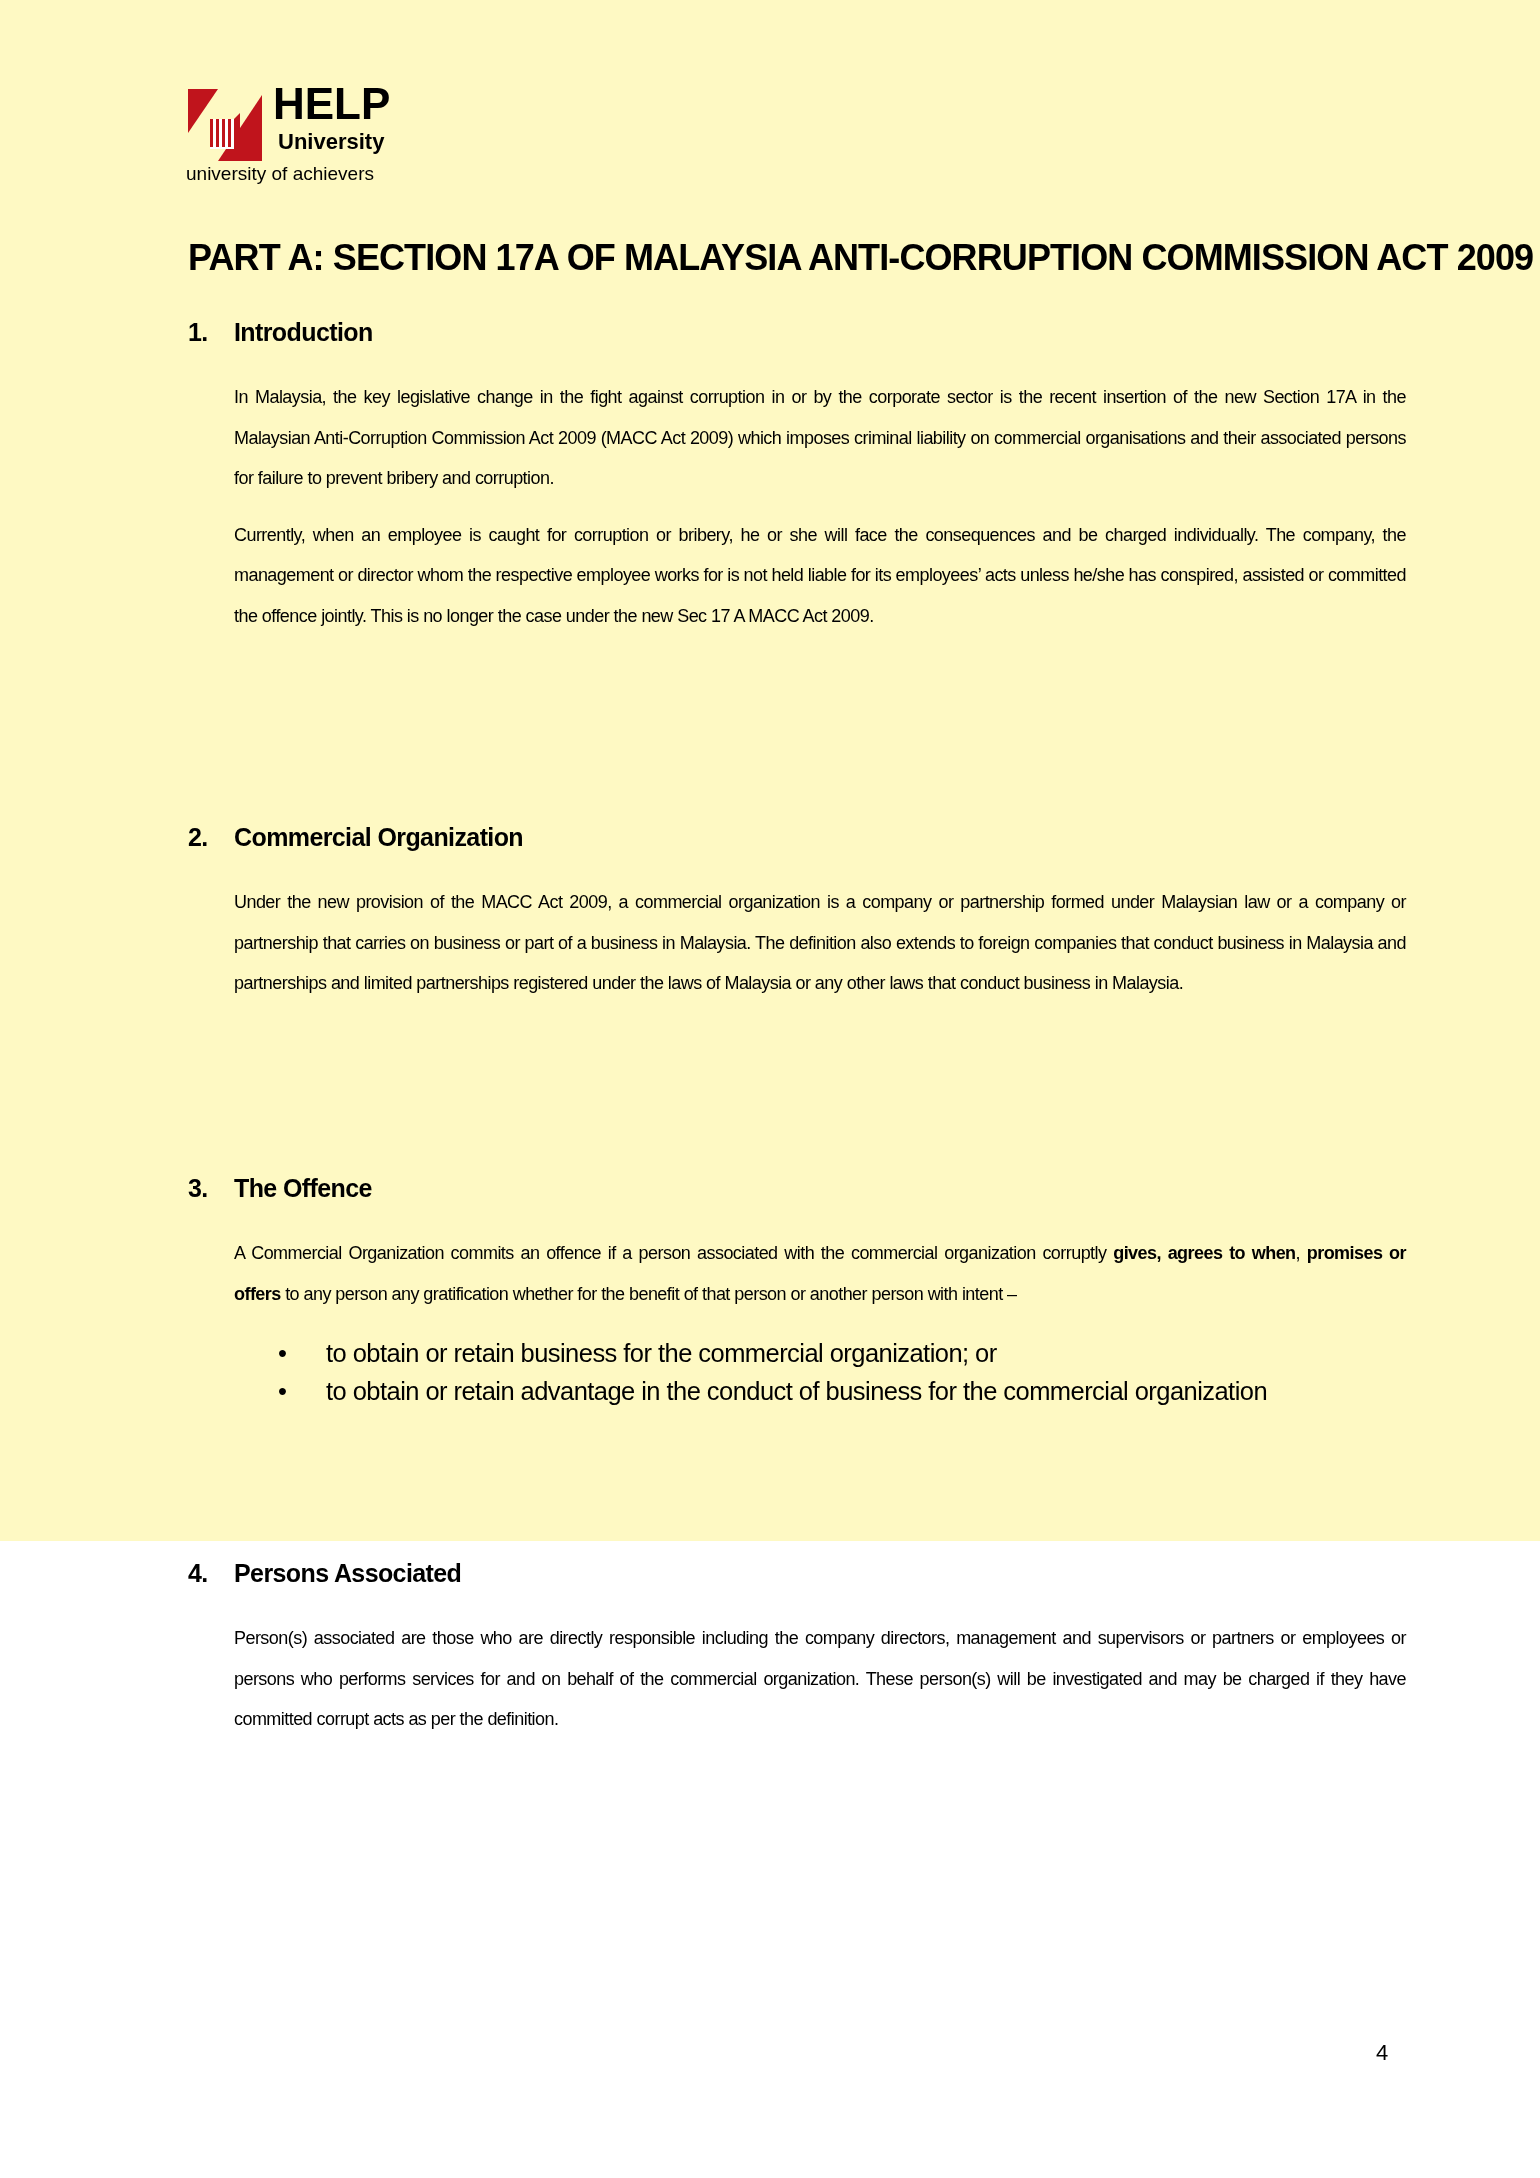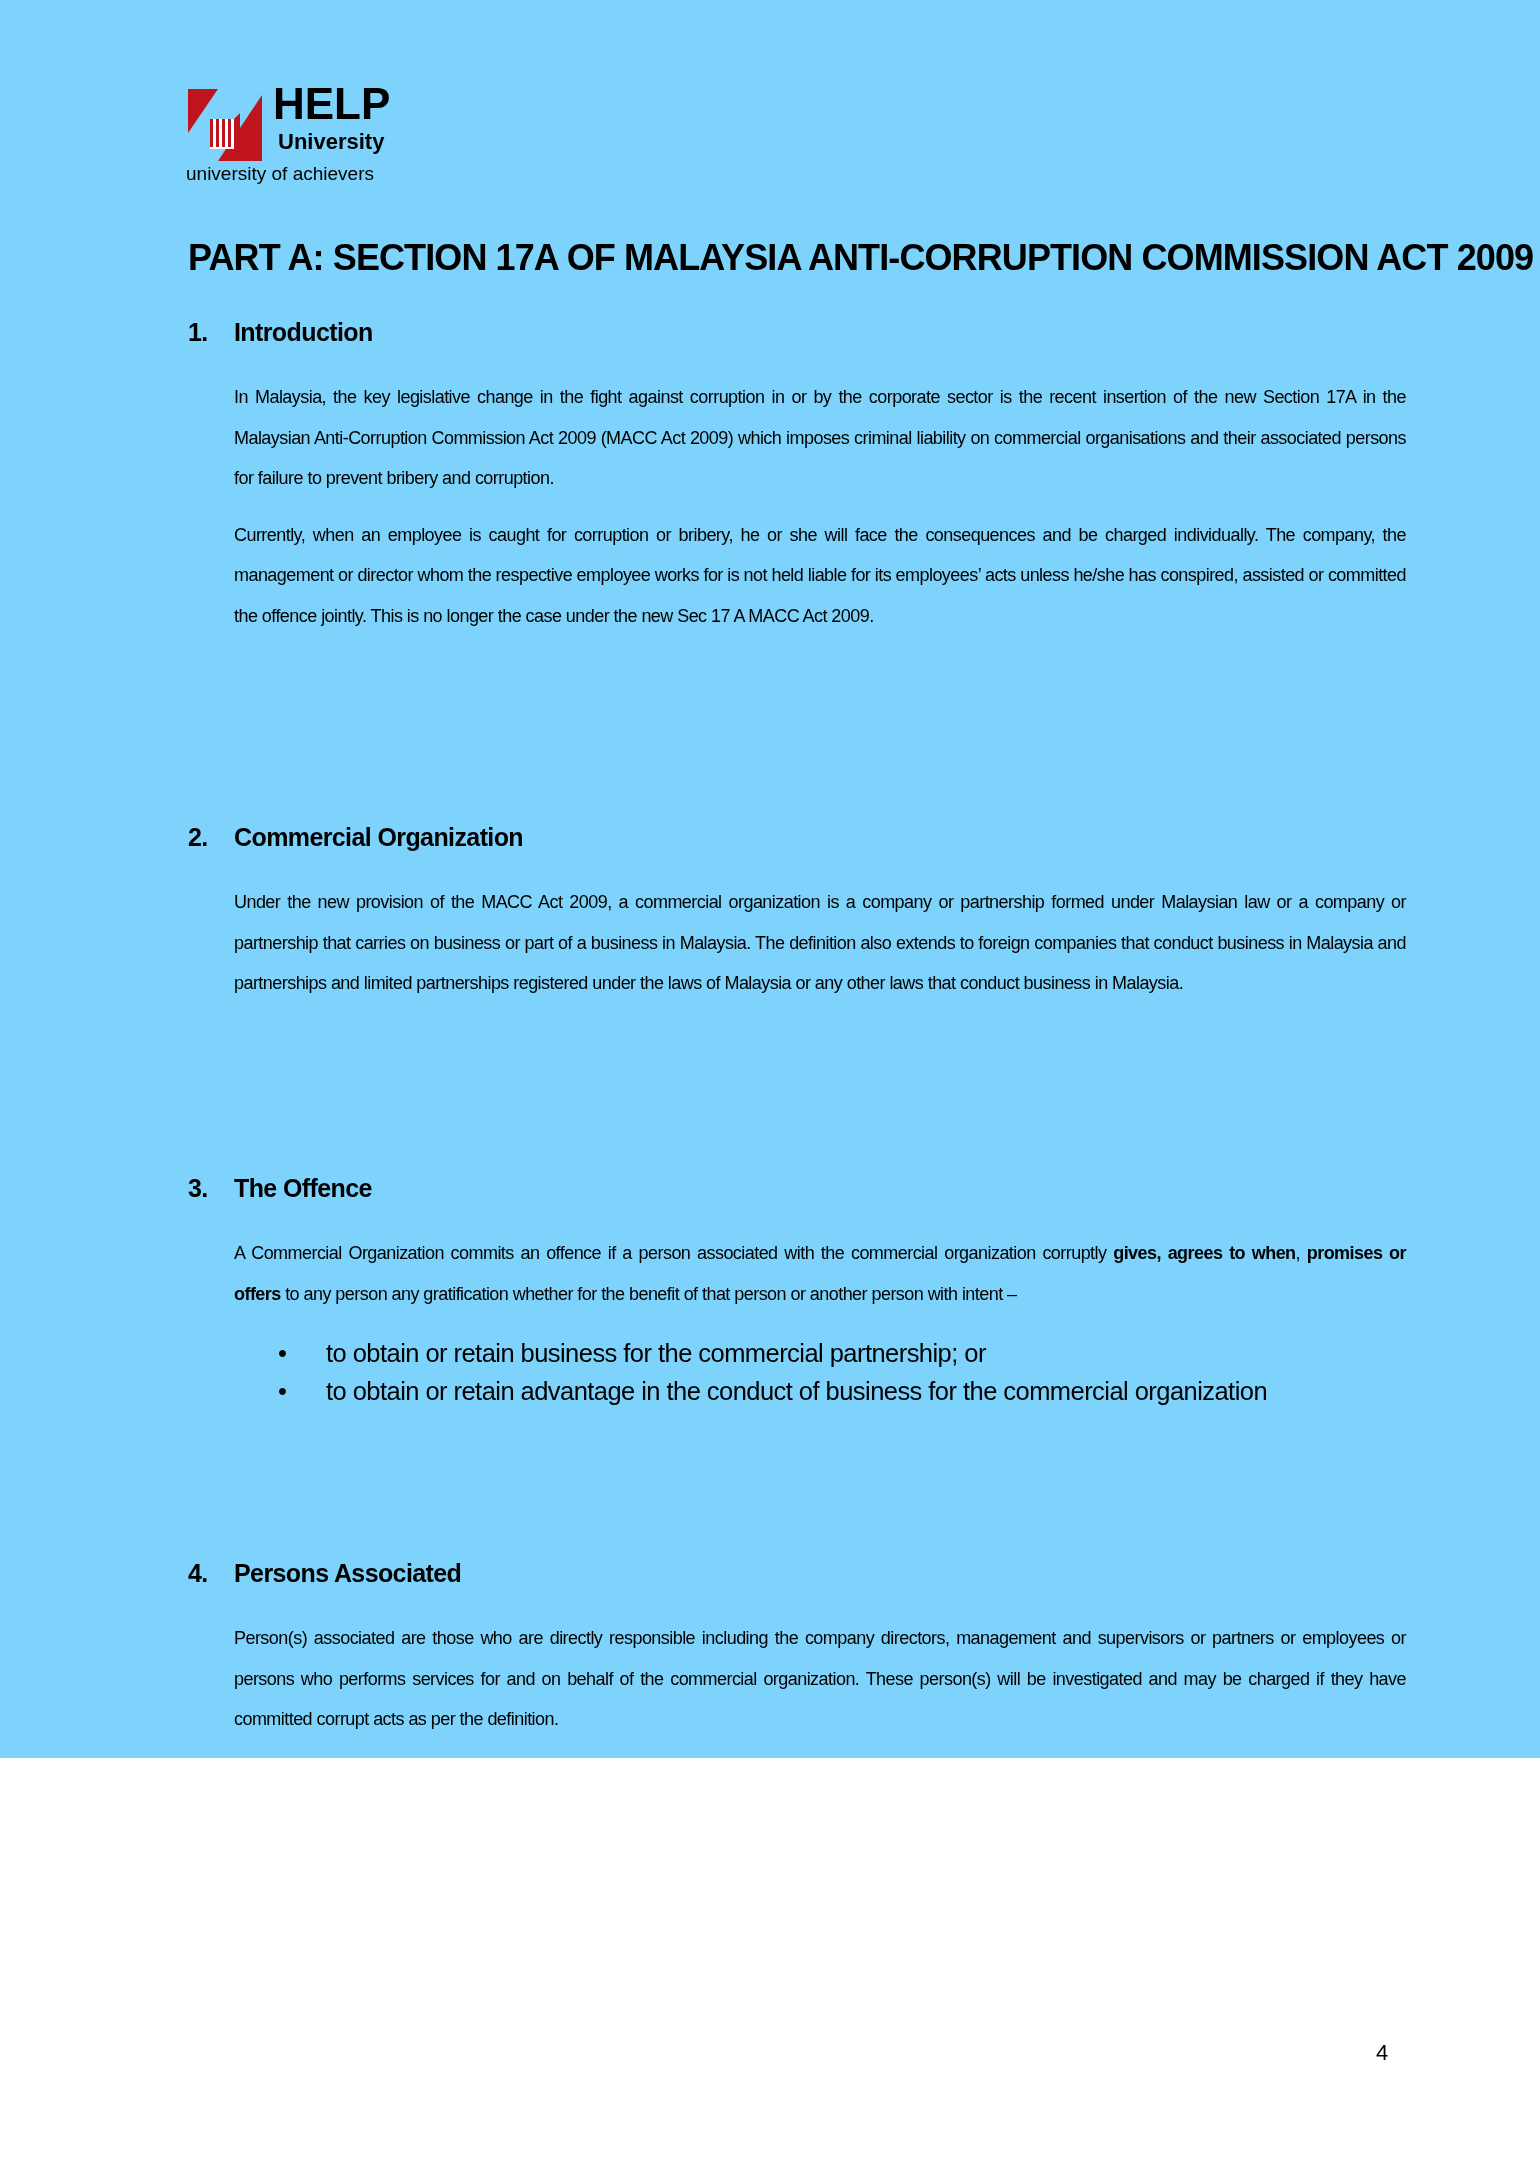--- a/index.html
+++ b/index.html
@@ -1,18 +1,18 @@
 <!DOCTYPE html>
 <html><head>
 <meta charset="utf-8">
 <style>
   html, body { margin: 0; padding: 0; background: #ffffff; }
   body { width: 1540px; height: 2178px; position: relative; overflow: hidden;
          font-family: "Liberation Sans", sans-serif; color: #000; }
-  .page { position: absolute; left: 0; top: 0; width: 1540px; height: 1758px; background: #7dd3fc; }
+  .page { position: absolute; left: 0; top: 0; width: 1540px; height: 1541px; background: #fef9c3; }
 
   
   .logo { position: absolute; left: 186px; top: 88px; width: 210px; height: 100px; }
   .logo-mark { position: absolute; left: 2px; top: 1px; width: 74px; height: 72px; }
   .logo-word { position: absolute; left: 87px; top: -6px; font-family: "Liberation Sans", sans-serif;
                font-weight: bold; font-size: 44px; letter-spacing: 0px; line-height: 1; color: #000; }
   .logo-sub { position: absolute; left: 92px; top: 43px; font-family: "Liberation Sans", sans-serif;
               font-weight: bold; font-size: 22px; line-height: 1; color: #000; }
   .logo-tag { position: absolute; left: 0px; top: 76px; font-family: "Liberation Sans", sans-serif;
               font-size: 19px; line-height: 1; color: #000; white-space: nowrap; }
@@ -84,21 +84,21 @@
       <h2 class="sec-head">
         <span class="sec-num">3.</span>
         <span>The Offence</span>
       </h2>
       <div style="height:28px"></div>
       <p class="para"><span>A Commercial Organization commits an offence if a person associated with the commercial organization corruptly </span><b class="em">gives,</b><span> </span><b class="em">agrees to when</b><span>, </span><b class="em">promises or offers</b><span> to any person any gratification whether for the benefit of that person or another person with intent –</span></p>
       <div style="height:20px"></div>
       <ul class="bullets">
         <li>
           <span class="dot">•</span>
-          <span>to obtain or retain business for the commercial partnership; or</span>
+          <span>to obtain or retain business for the commercial organization; or</span>
         </li>
         <li>
           <span class="dot">•</span>
           <span>to obtain or retain advantage in the conduct of business for the commercial organization</span>
         </li>
       </ul>
     </div>
 
     <div class="section" style="top:1318px;">
       <h2 class="sec-head">

